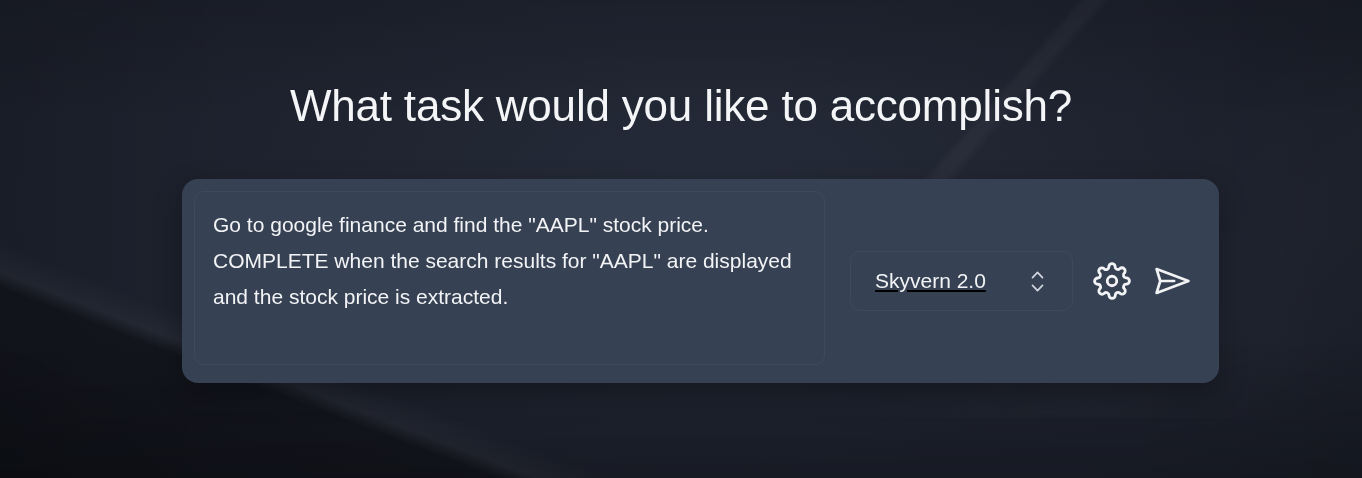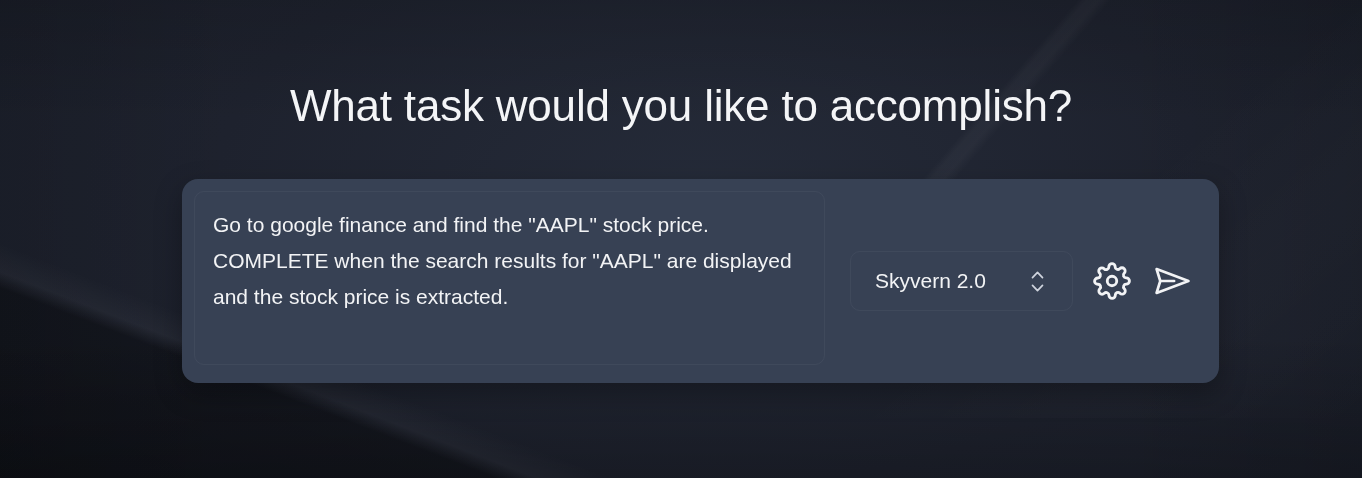--- a/index.html
+++ b/index.html
@@ -134,20 +134,21 @@
     width: 223px;
     display: flex;
     align-items: center;
     justify-content: flex-start;
     padding: 0 14px 0 24px;
     box-sizing: border-box;
     border: 1px solid rgba(255,255,255,0.045);
     border-radius: 10px;
     background: transparent;
     cursor: pointer;
+    text-decoration: underline;
   }
   .model-select-label {
     color: #f2f3f5;
     font-size: 21px;
     line-height: 24px;
     font-weight: 400;
     white-space: nowrap;
   }
   .model-select-chevrons {
     position: absolute;

